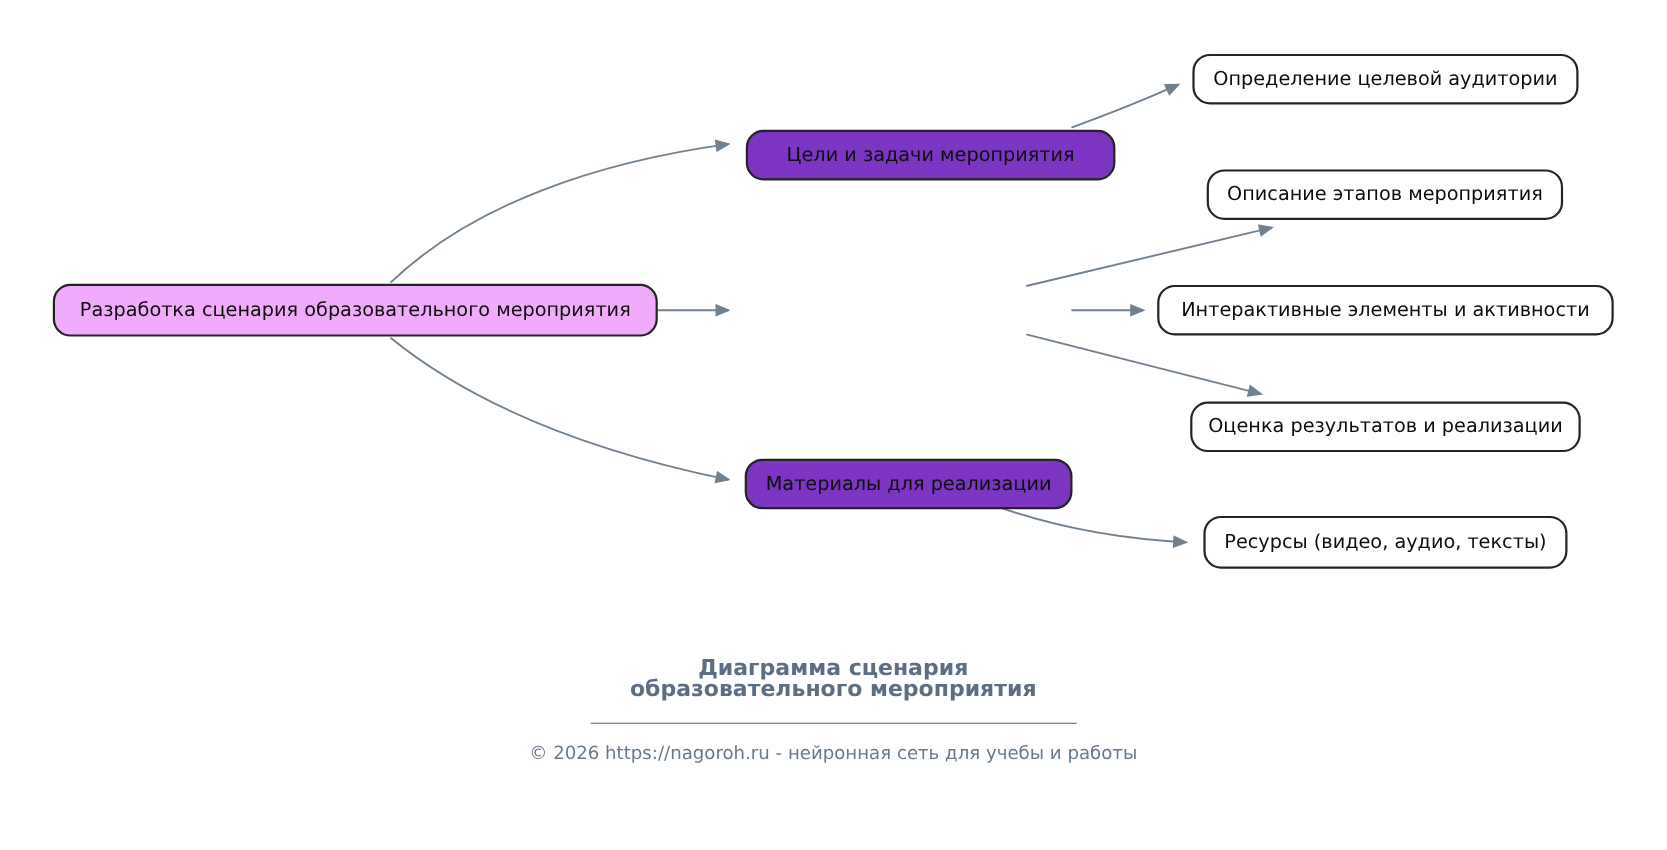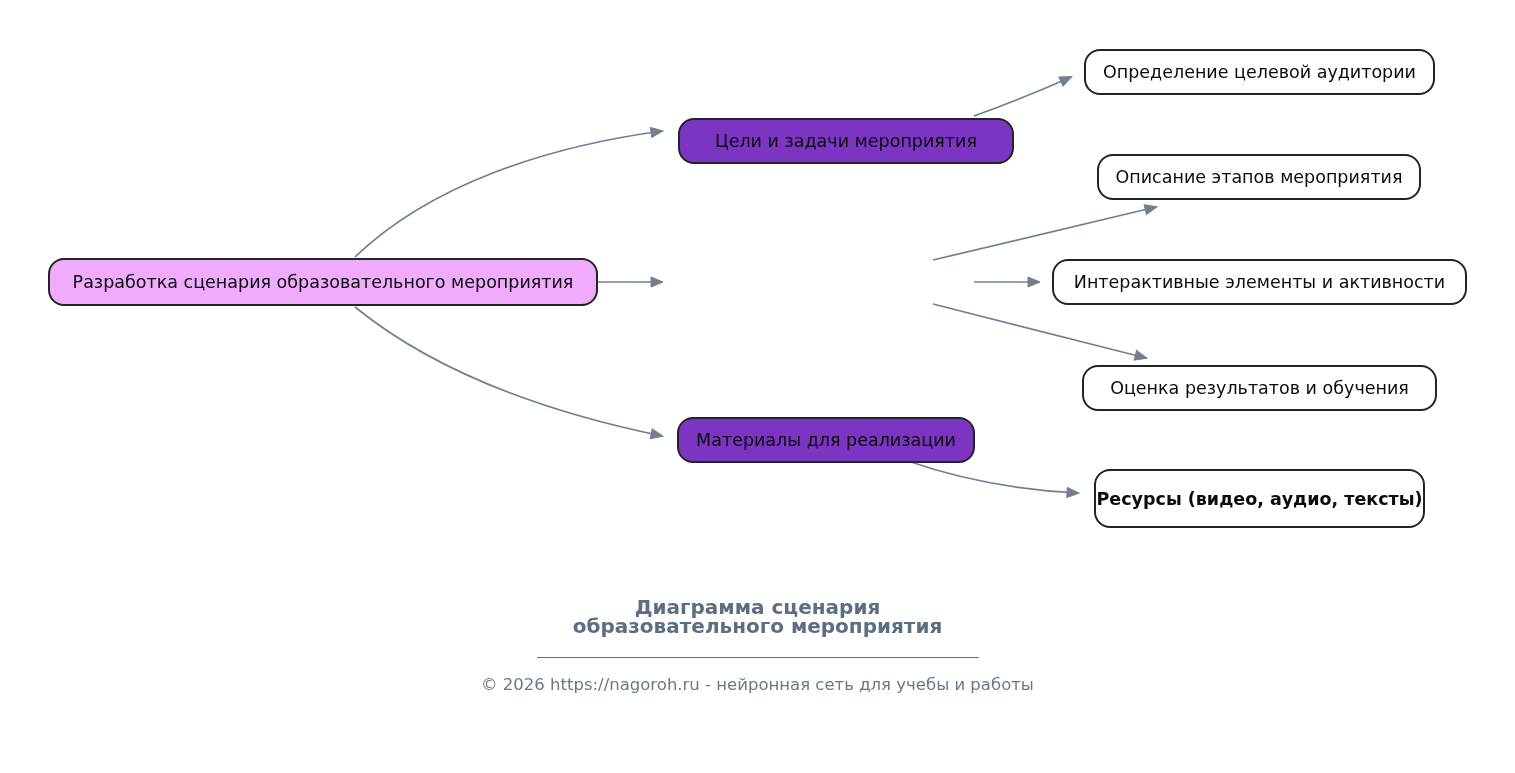--- a/index.html
+++ b/index.html
@@ -34,21 +34,21 @@
   .node.leaf   { background: #ffffff; }
 
   #node-root { left: 48px;  top: 258px; width: 550px; height: 48px; }
   #node-b0   { left: 678px; top: 102px; width: 336px; height: 46px; margin-top: 16px; }
   #node-b1   { left: 678px; top: 259px; width: 296px; height: 46px; }
   #node-b2   { left: 677px; top: 417px; width: 298px; height: 46px; }
   #leaf-0    { left: 1084px; top: 49px;  width: 351px; height: 46px; }
   #leaf-1    { left: 1097px; top: 154px; width: 324px; height: 46px; }
   #leaf-2    { left: 1052px; top: 259px; width: 415px; height: 46px; }
   #leaf-3    { left: 1082px; top: 365px; width: 355px; height: 46px; }
-  #leaf-4    { left: 1094px; top: 469px; width: 331px; height: 59px; font-weight: bold; }
+  #leaf-4    { left: 1094px; top: 469px; width: 331px; height: 48px; }
 
   #caption {
     position: absolute;
     left: 50%;
     top: 598px;
     transform: translateX(-50%);
     width: 640px;
     text-align: center;
     z-index: 2;
   }
@@ -101,21 +101,21 @@
 
 
   <div id="node-b2" class="node branch">Материалы для реализации</div>
 
   <div id="leaf-0" class="node leaf">Определение целевой аудитории</div>
 
   <div id="leaf-2" class="node leaf">Интерактивные элементы и активности</div>
 
   <div id="leaf-1" class="node leaf">Описание этапов мероприятия</div>
 
-  <div id="leaf-3" class="node leaf">Оценка результатов и обучения</div>
+  <div id="leaf-3" class="node leaf">Оценка результатов и реализации</div>
 
   <div id="leaf-4" class="node leaf">Ресурсы (видео, аудио, тексты)</div>
 
   <div id="caption">
     <div class="title">Диаграмма сценария образовательного мероприятия</div>
     <div class="separator"></div>
     <div class="footer">© 2026 https://nagoroh.ru - нейронная сеть для учебы и работы</div>
   </div>
 
 </div>

